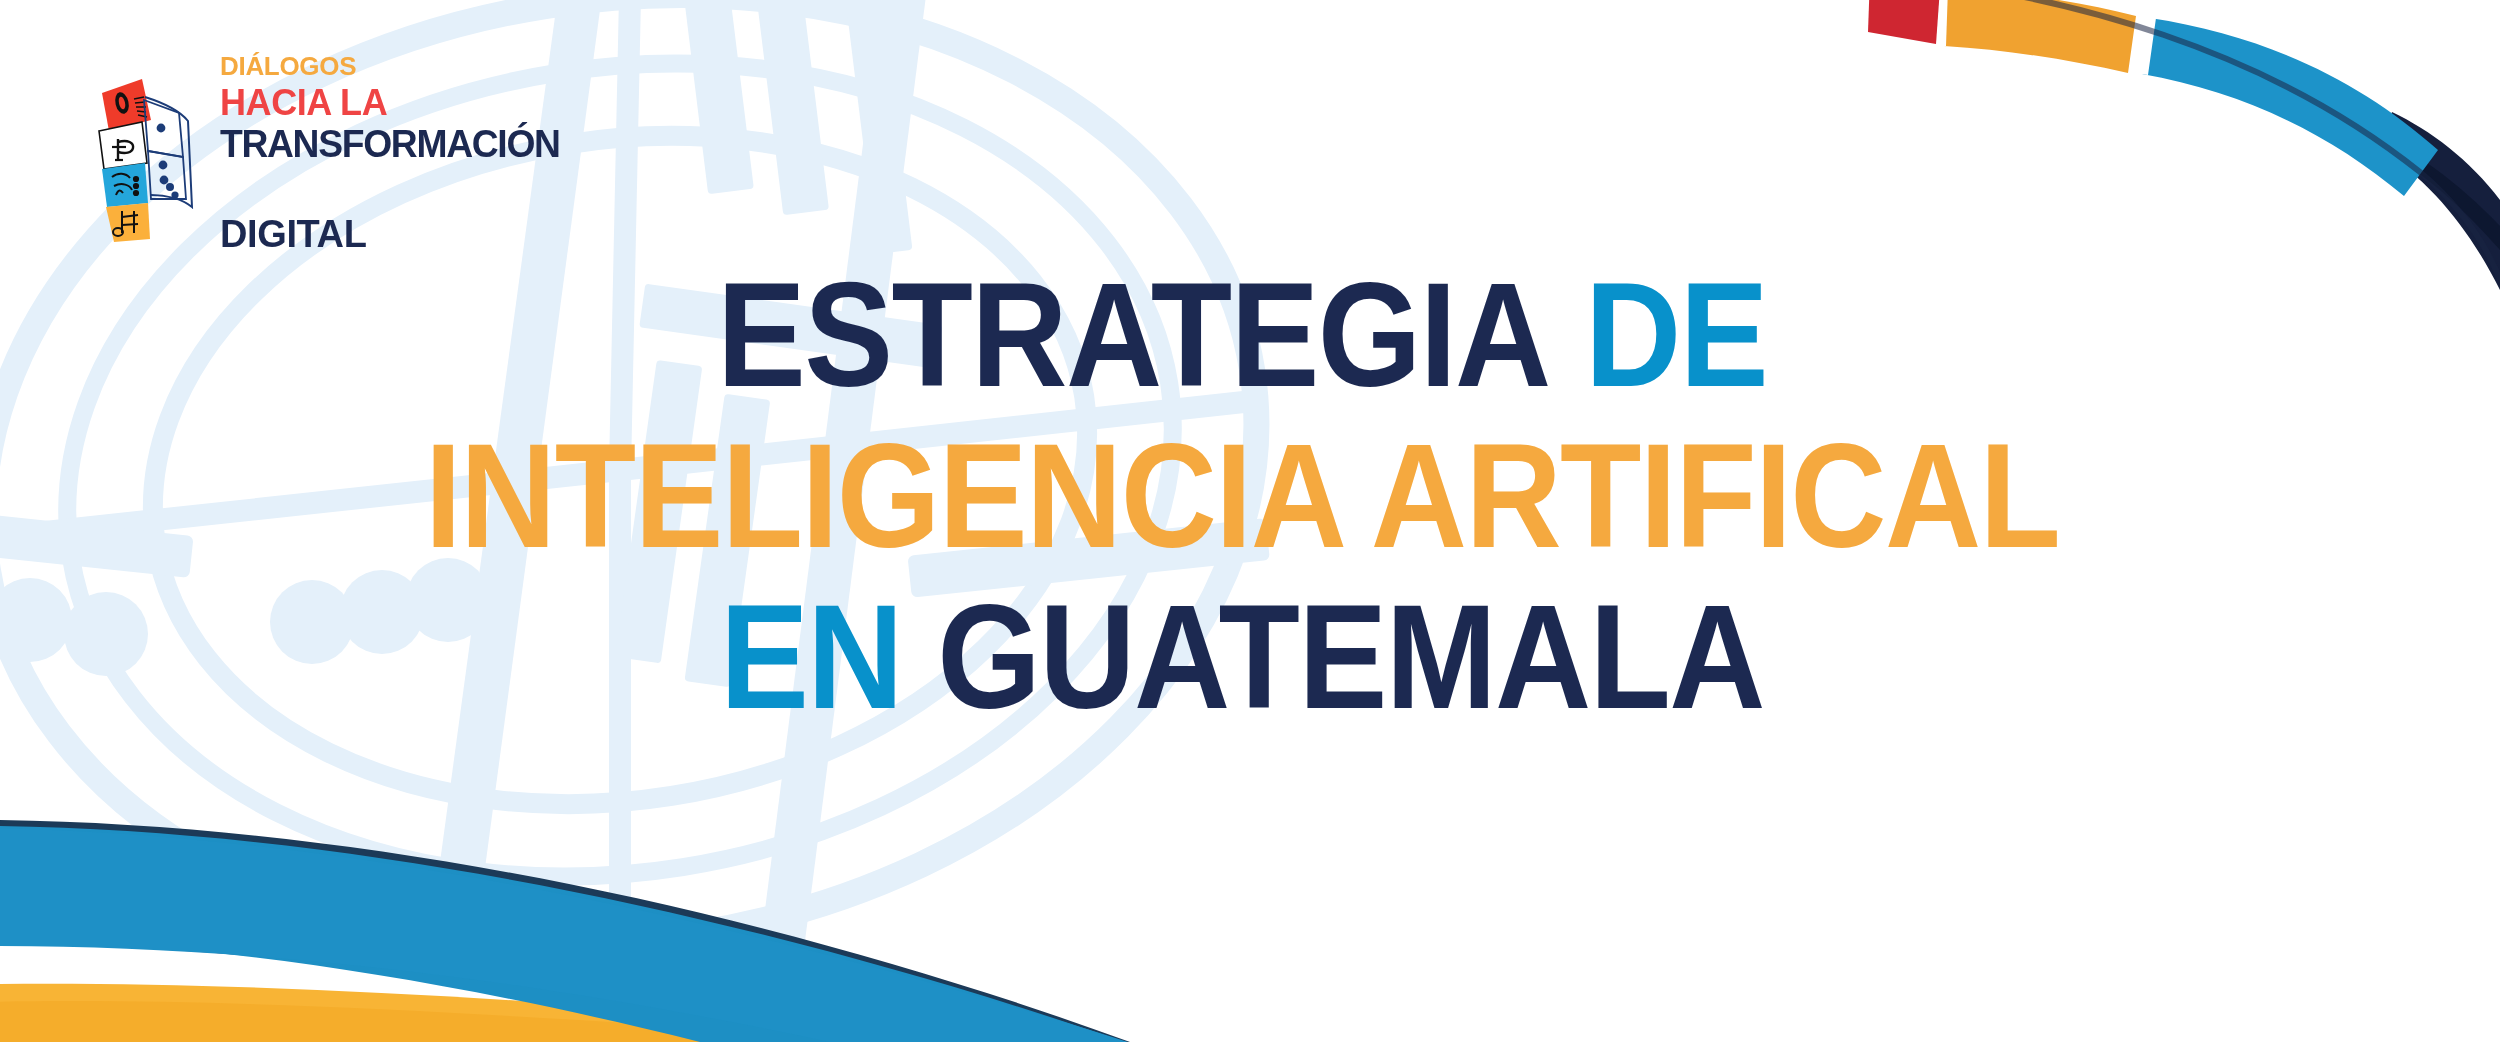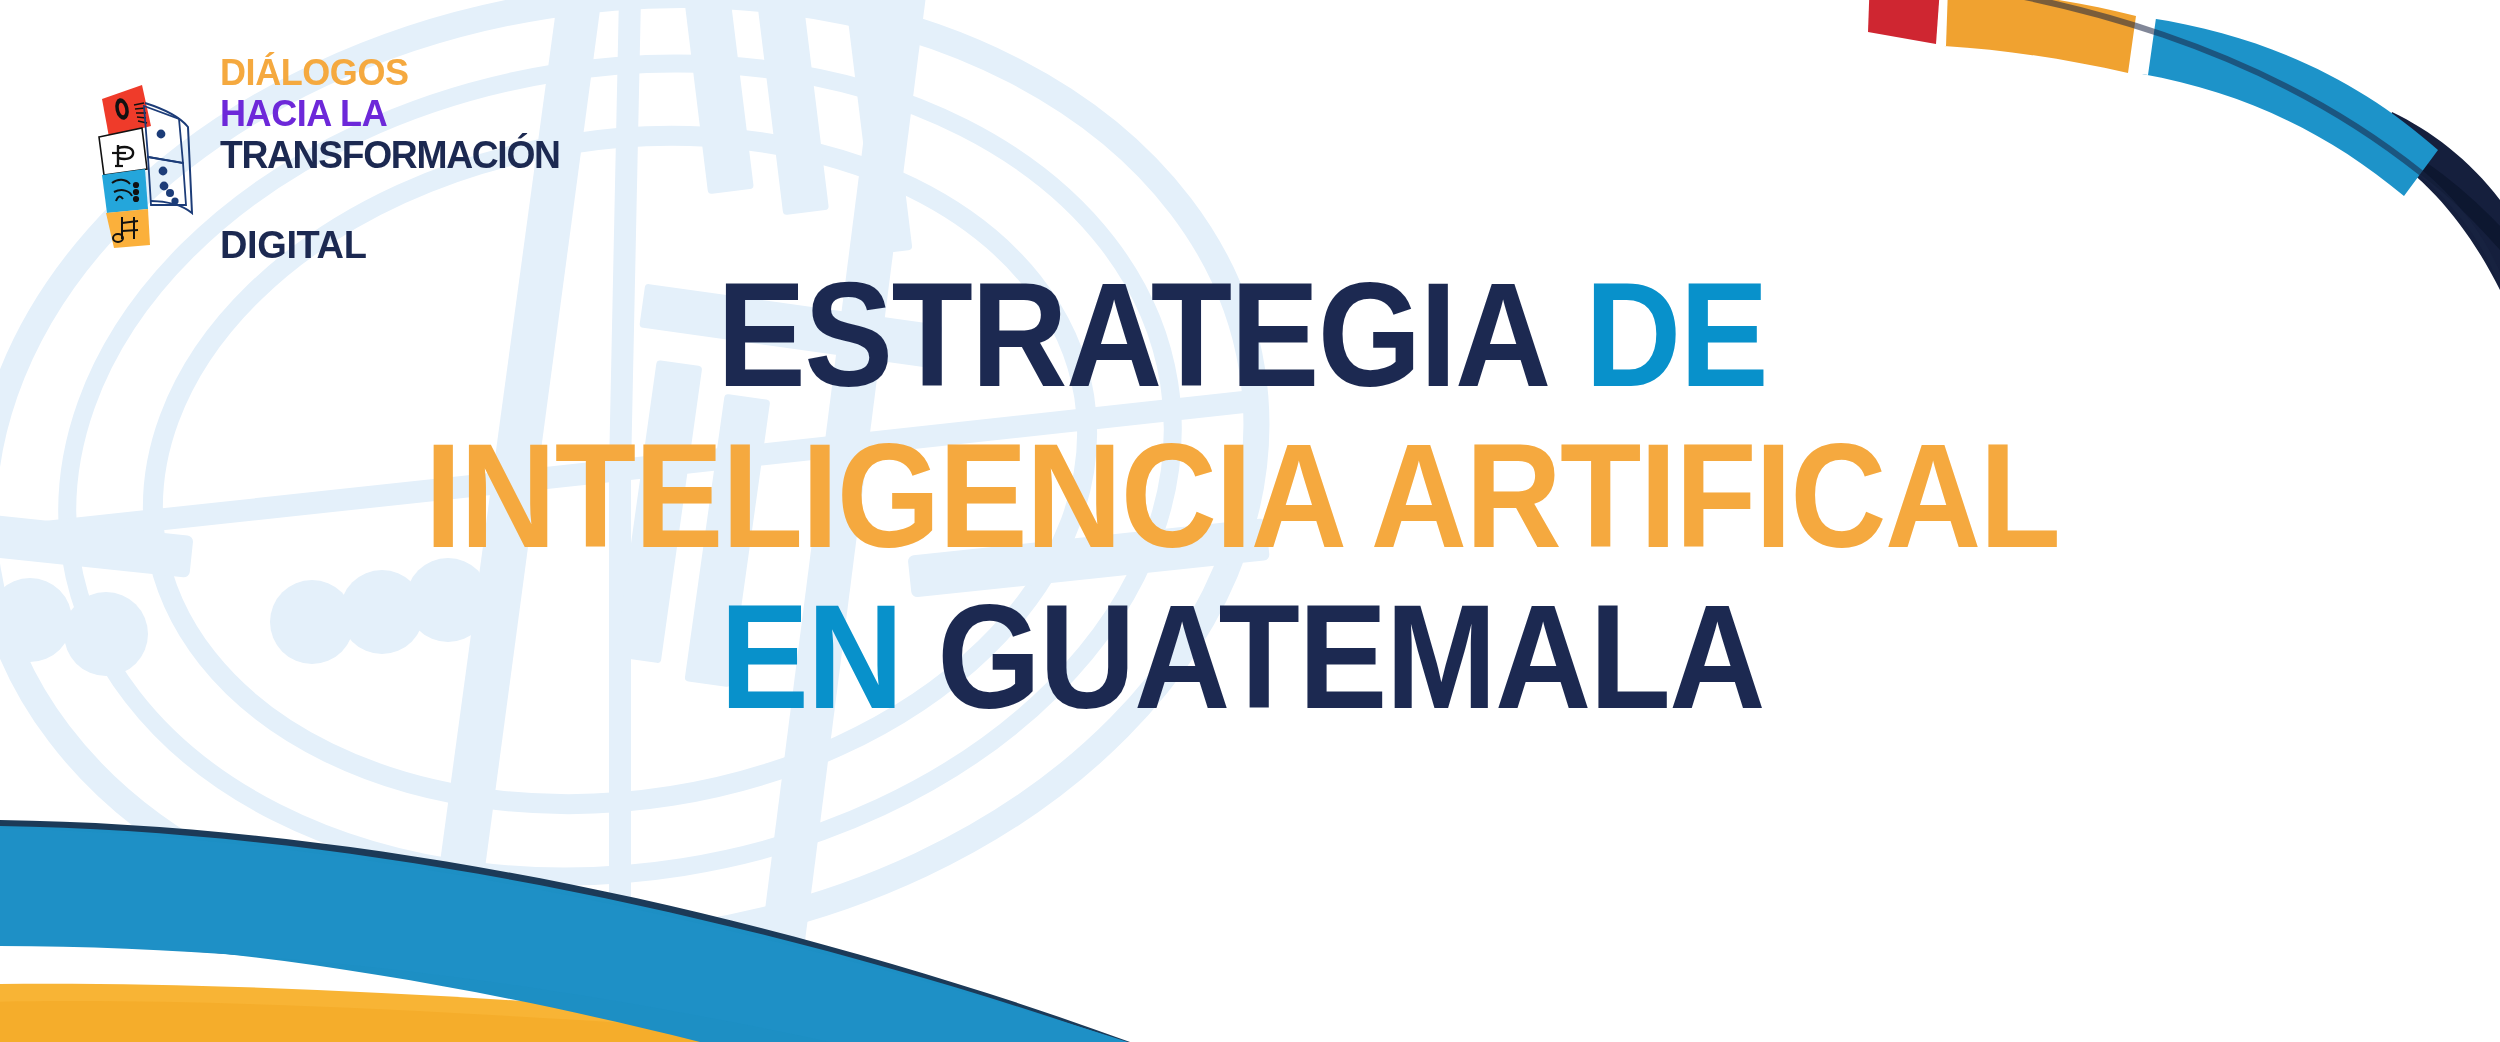--- a/index.html
+++ b/index.html
@@ -57,29 +57,29 @@
     display: block;
     line-height: 1.0;
     padding-top: 4px;
   }
   .logo-line {
     display: block;
     letter-spacing: -0.012em;
     white-space: nowrap;
   }
   .logo-line-1 {
-    font-size: 36px;
+    font-size: 26px;
     font-weight: 700;
     color: #F5A93F;
     line-height: 1.14;
   }
   .logo-line-2 {
     font-size: 36px;
     font-weight: 700;
-    color: #6d28d9;
+    color: #ef4444;
     line-height: 1.14;
   }
   .logo-line-3 {
     font-size: 38px;
     font-weight: 800;
     color: #1C2951;
     line-height: 1.13;
     letter-spacing: -0.035em;
     transform: scaleX(0.98);
     transform-origin: left center;

